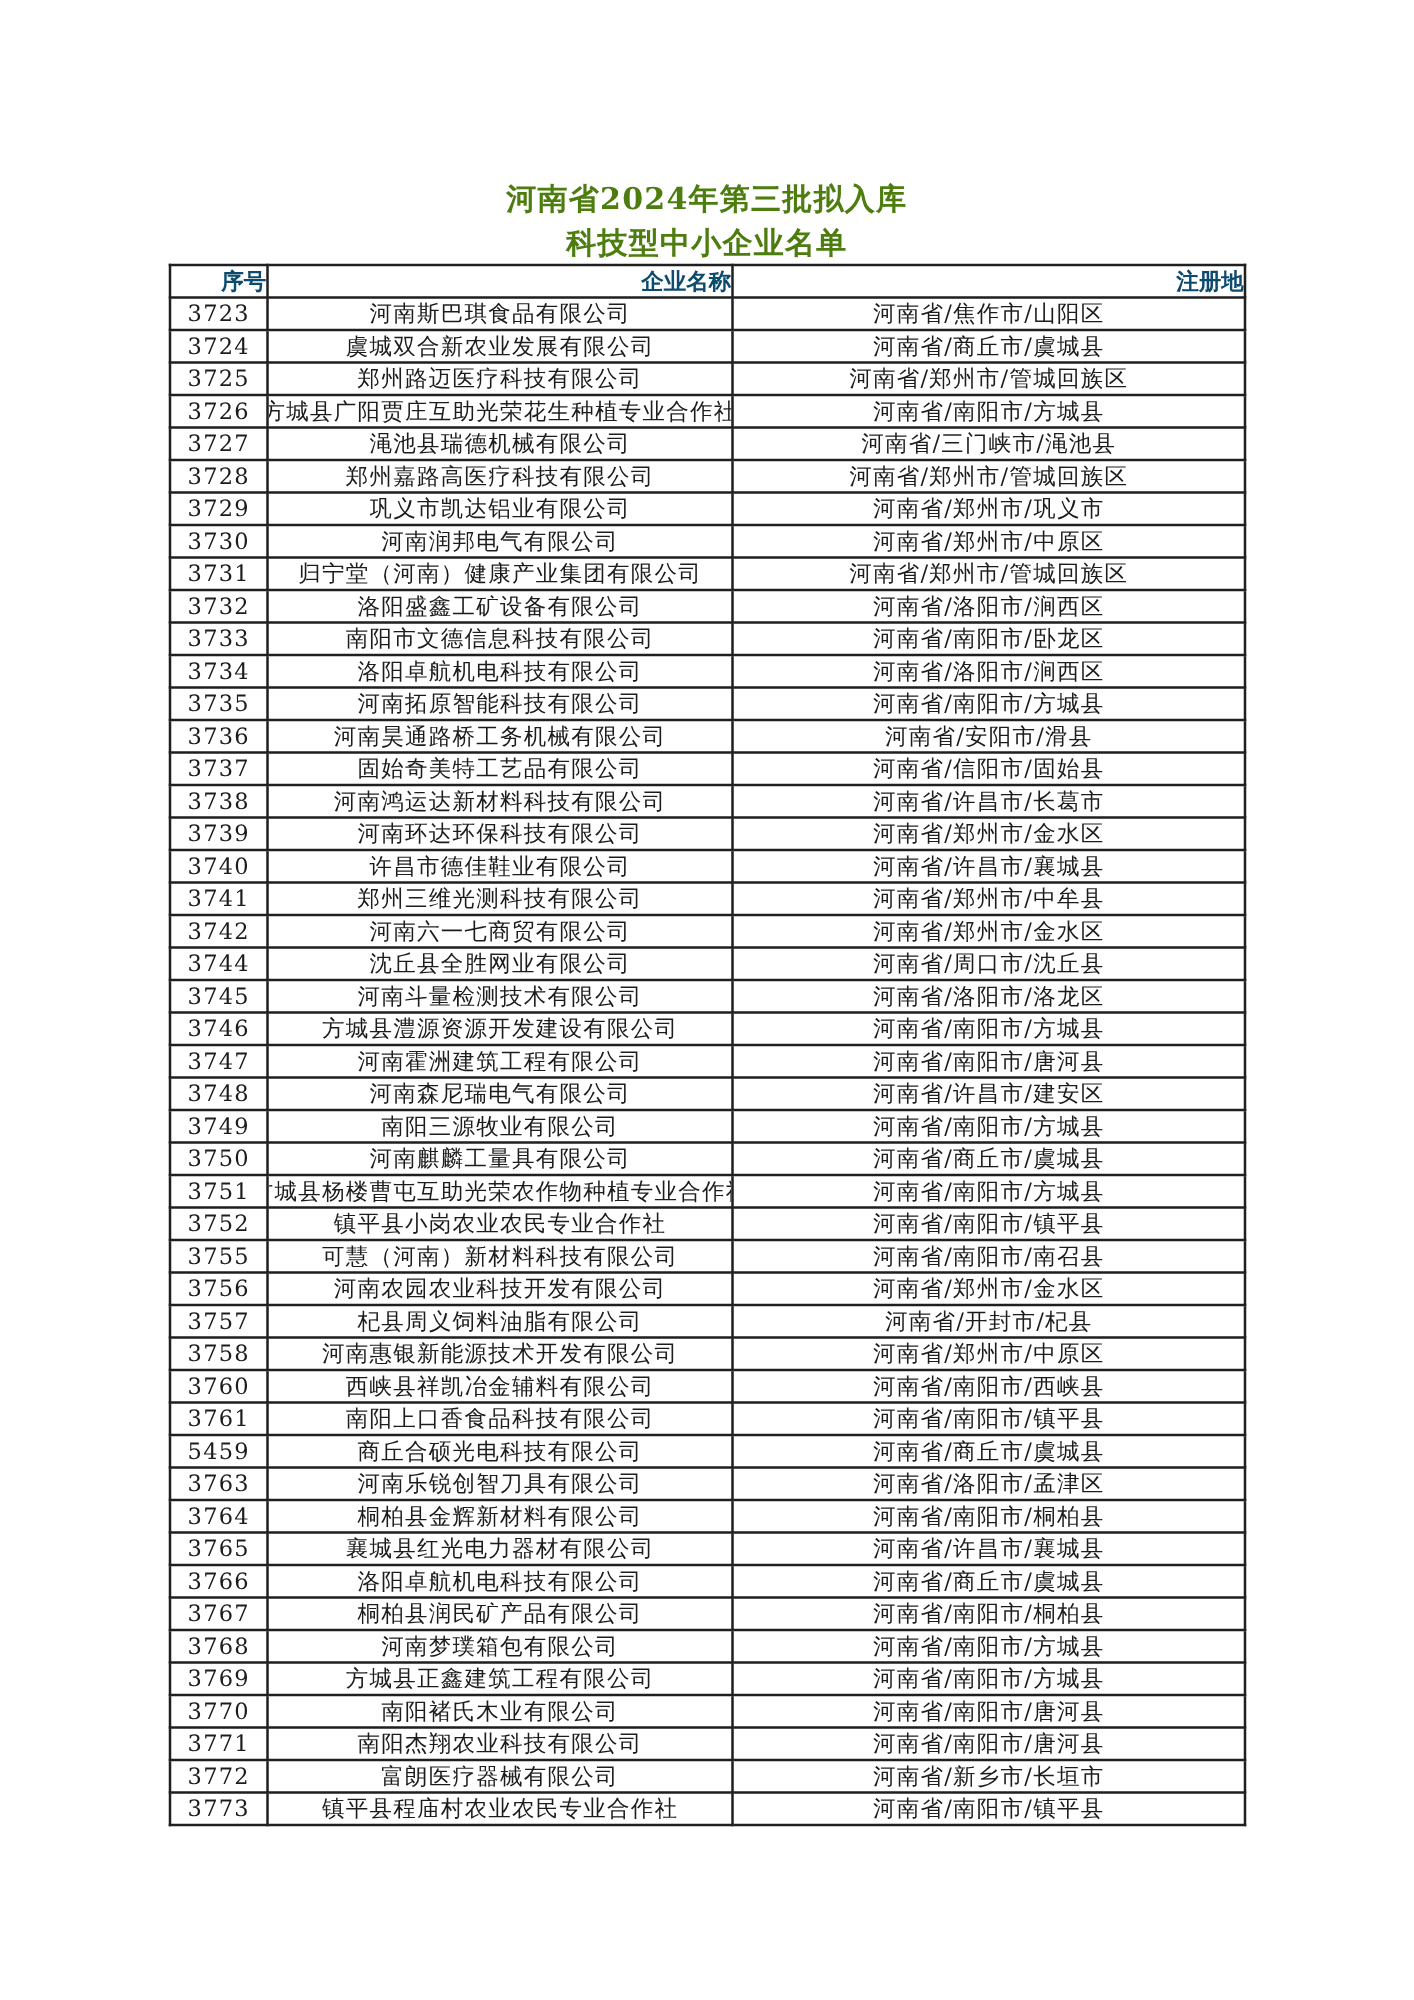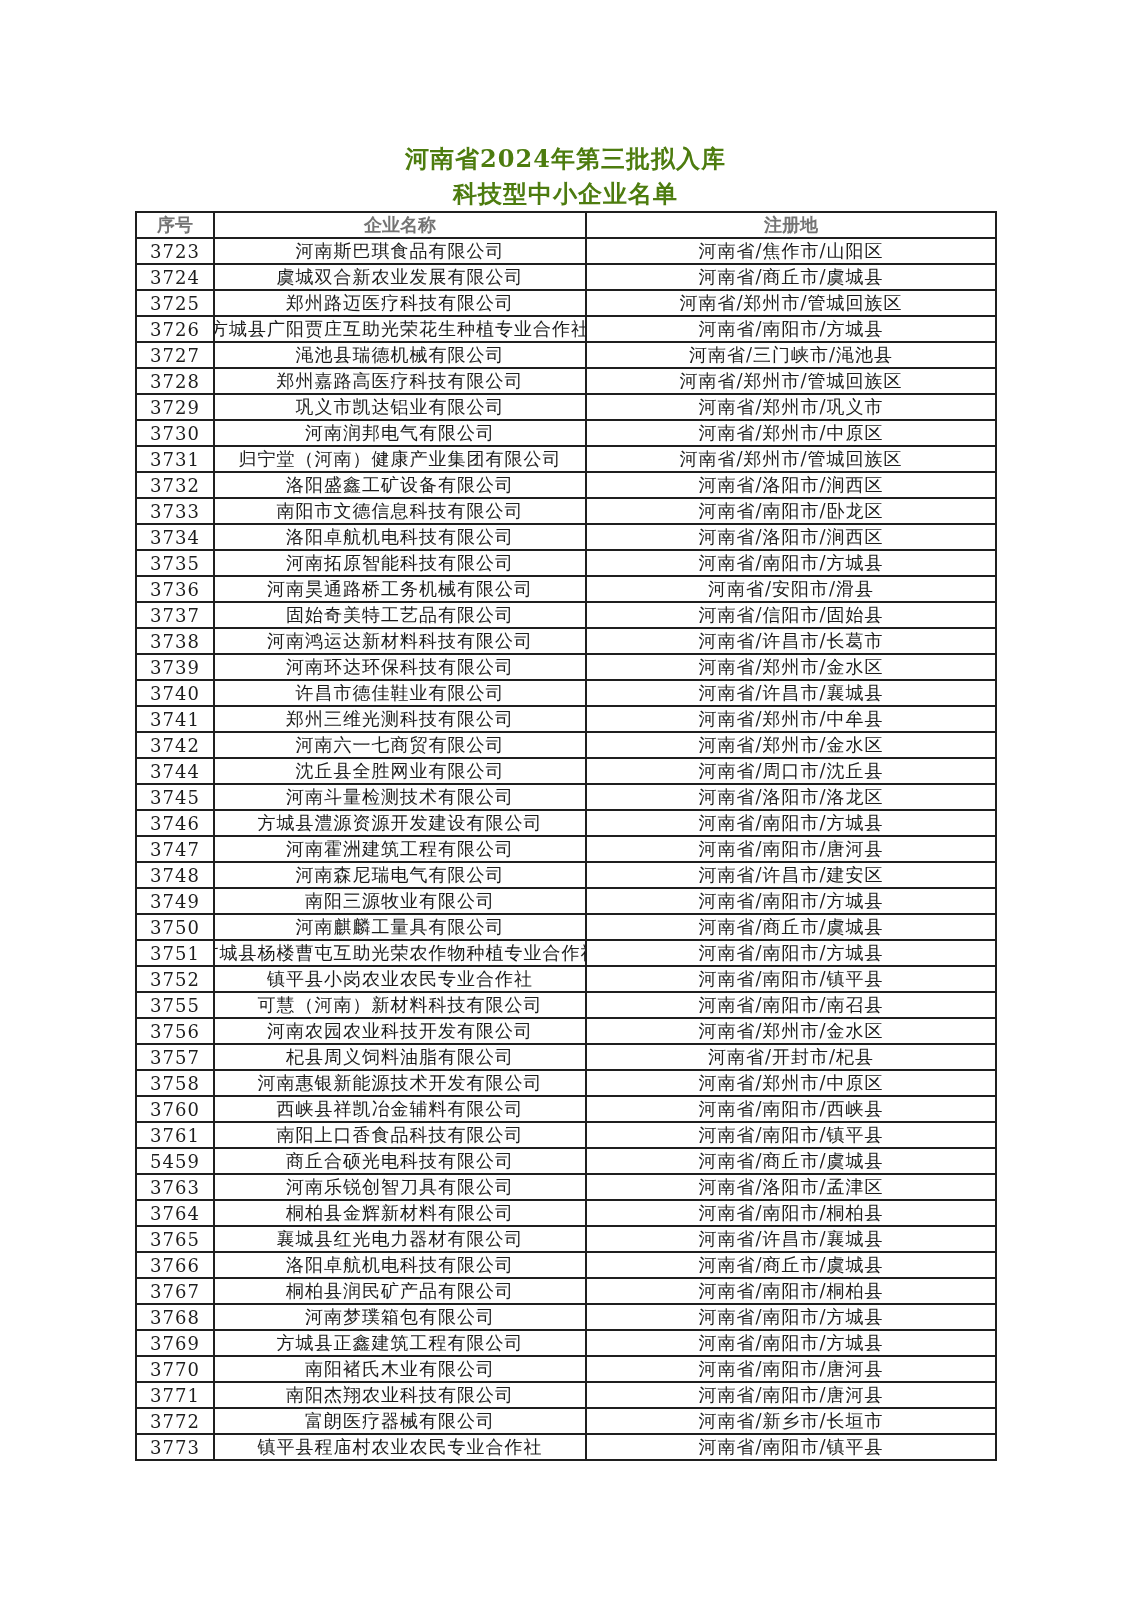--- a/index.html
+++ b/index.html
@@ -47,21 +47,22 @@
     padding: 0;
     font-size: 18px;
     color: #1c1c1c;
     text-align: center;
     overflow: hidden;
   }
   table.company-table th {
     height: 24px;
     font-weight: bold;
     font-size: 18px;
-    color: #737373;
+    color: #0c4a6e;
+    text-align: right;
   }
   table.company-table td {
     height: 22px;
   }
   .clip {
     display: flex;
     justify-content: center;
     align-items: center;
     overflow: hidden;
     white-space: nowrap;

